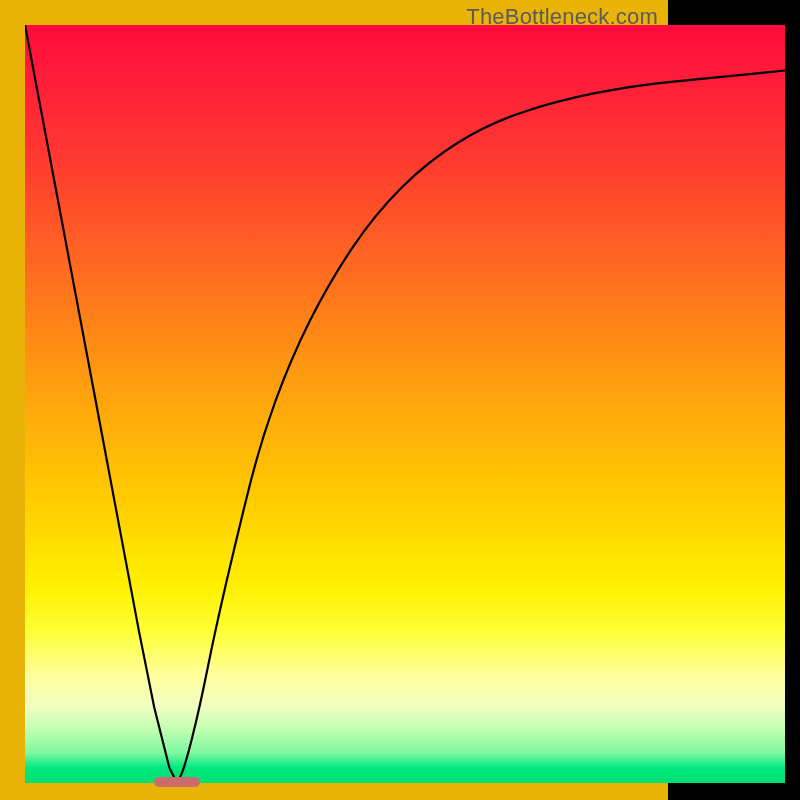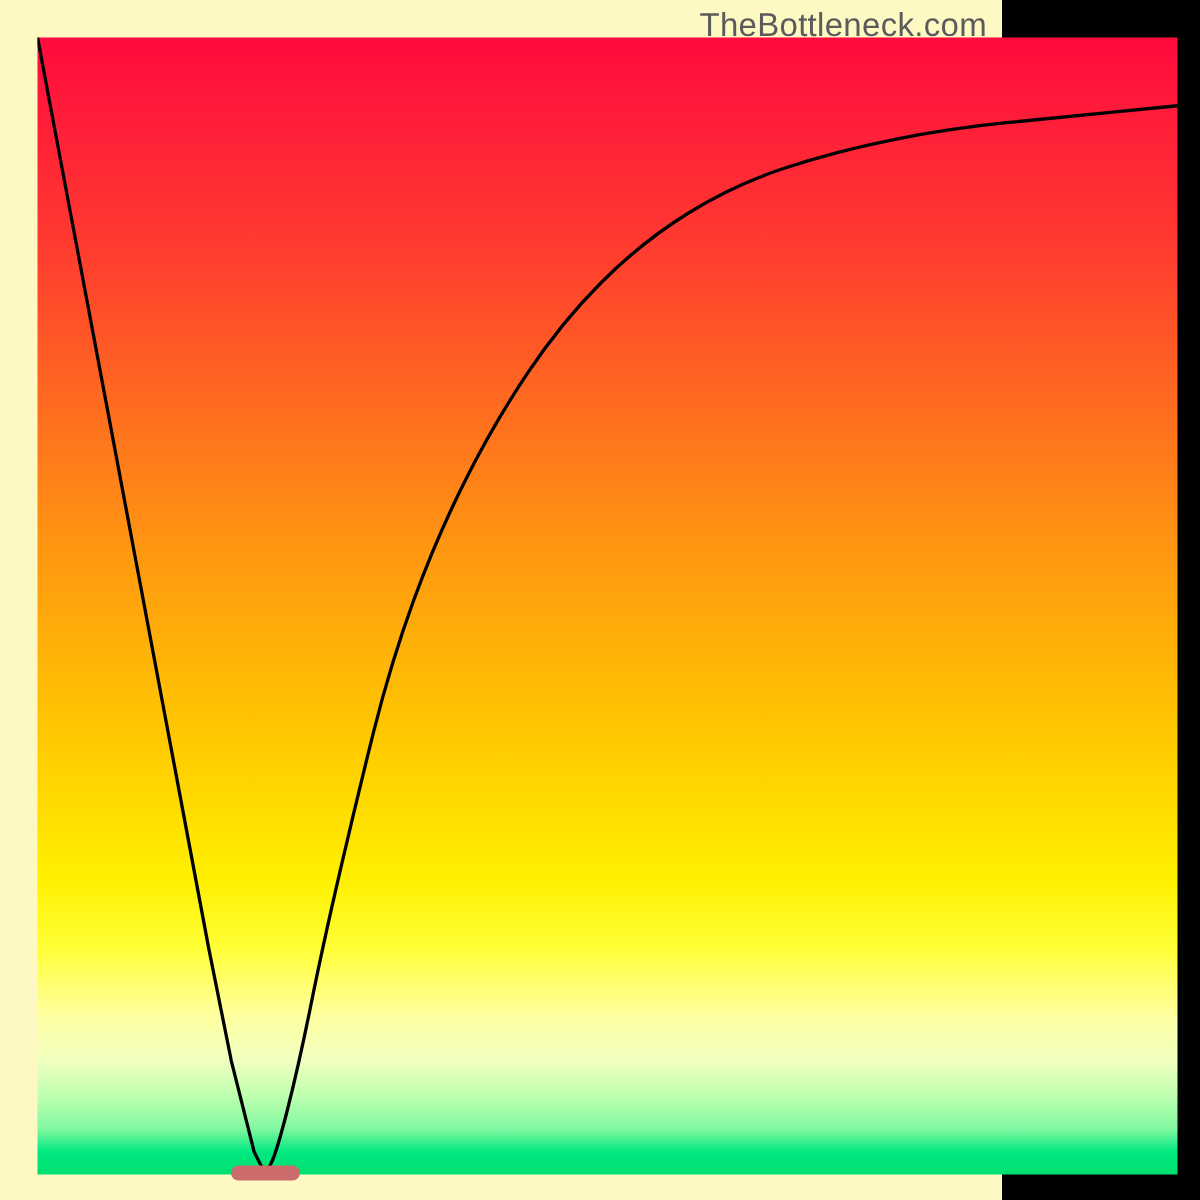--- a/index.html
+++ b/index.html
@@ -8,21 +8,21 @@
     width: 800px;
     height: 800px;
     overflow: hidden;
     background: #000;
     font-family: Arial, Helvetica, sans-serif;
   }
   .frame {
     position: relative;
     width: 668px;
     height: 800px;
-    background: #fef9c3;
+    background: #eab308;
   }
   .plot-area {
     position: absolute;
     left: 25px;
     top: 25px;
     width: 760px;
     height: 758px;
     
     background: linear-gradient(to bottom,
       #ff0a3c 0%,

